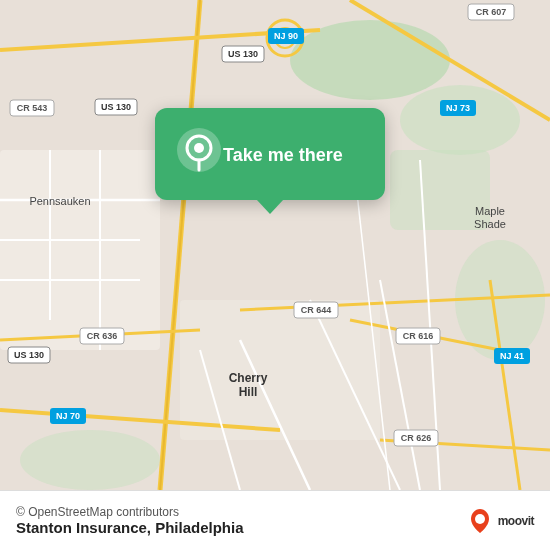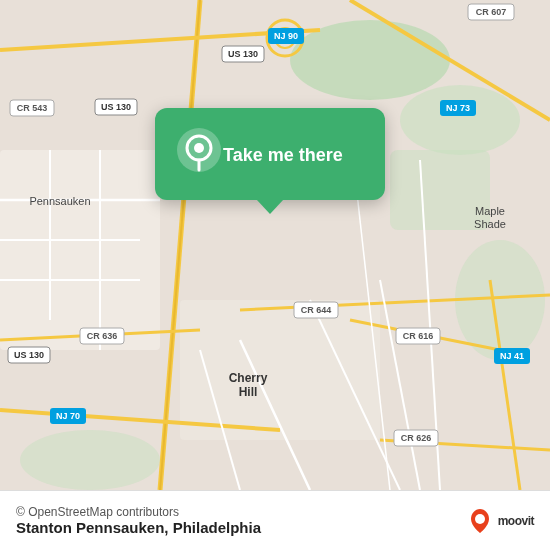--- a/index.html
+++ b/index.html
@@ -221,21 +221,21 @@
       <circle cx="24" cy="22" r="5" fill="#fff"></circle>
       <line x1="24" y1="34" x2="24" y2="44" stroke="#fff" stroke-width="3" stroke-linecap="round"></line>
     </svg>
     <span class="popup-label">Take me there</span>
   </div>
 </div>
 
 <div id="bottom-bar">
   <div style="display:flex; flex-direction:column; flex:1;">
     <span class="osm-attribution">© OpenStreetMap contributors</span>
-    <span class="place-name">Stanton Pennsauken, Philadelphia</span>
+    <span class="place-name">Stanton Insurance, Philadelphia</span>
   </div>
   <div class="moovit-logo">
 
     <svg class="moovit-pin" viewBox="0 0 28 28" xmlns="http://www.w3.org/2000/svg">
       <path d="M14 2 C9 2 5 6.5 5 12 C5 19 14 26 14 26 C14 26 23 19 23 12 C23 6.5 19 2 14 2 Z" fill="#e8401c"></path>
       <circle cx="14" cy="12" r="5" fill="#fff"></circle>
     </svg>
     <span class="moovit-text">moovit</span>
   </div>
 </div>

